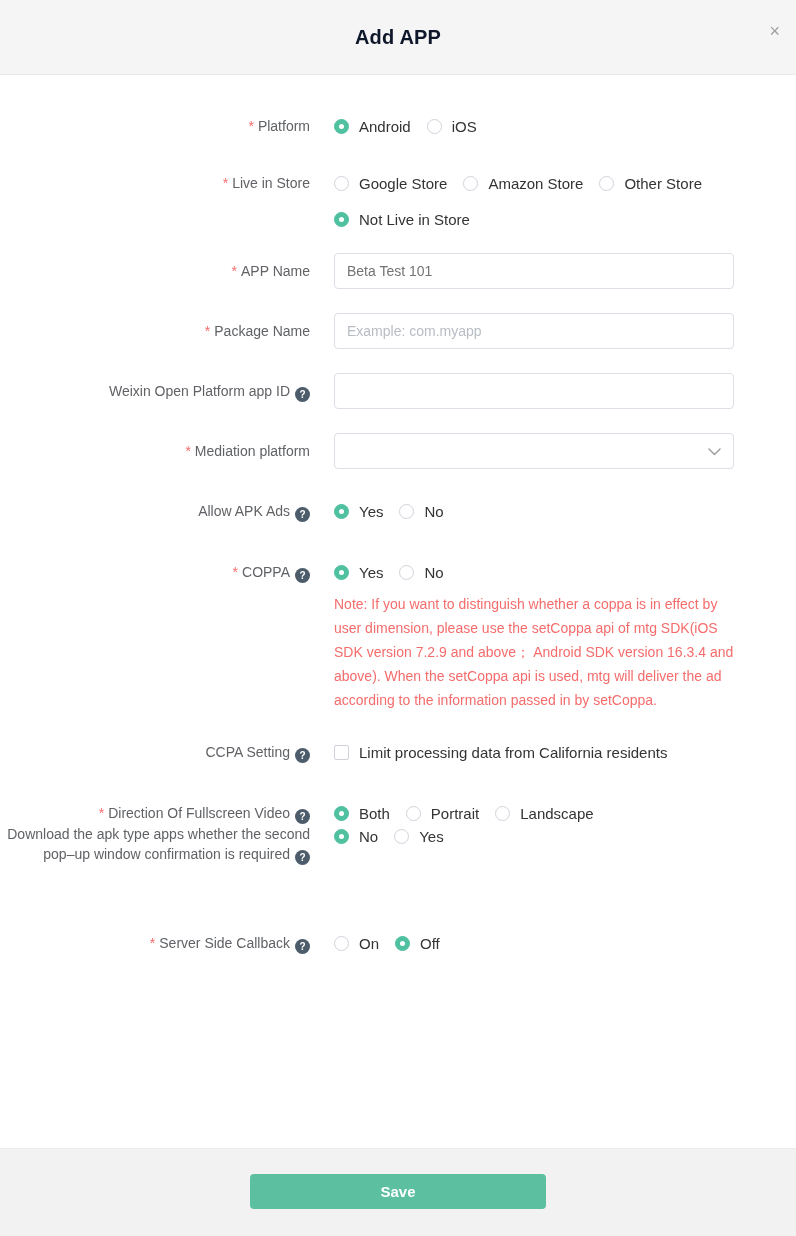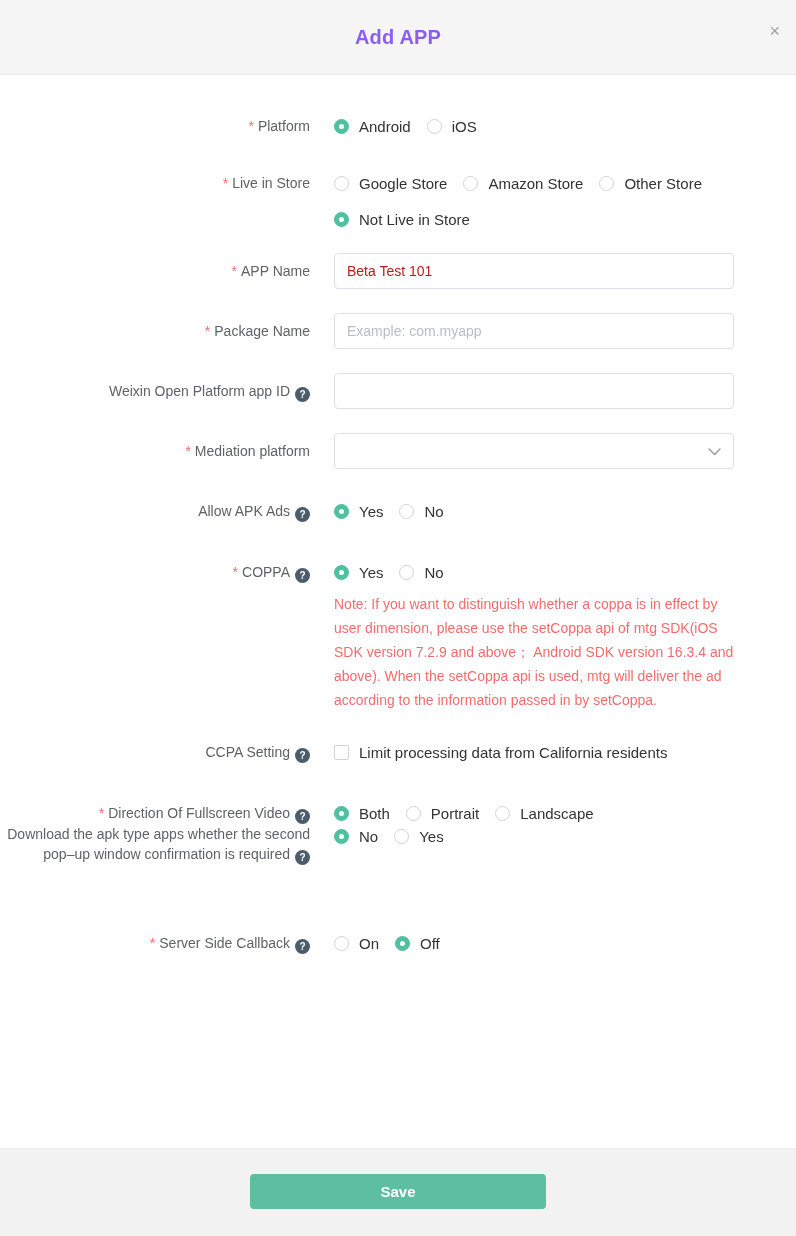--- a/index.html
+++ b/index.html
@@ -9,21 +9,21 @@
     font-family: "Liberation Sans", "DejaVu Sans", sans-serif;
     color: #333;
   }
   .modal { width: 796px; height: 1236px; display: flex; flex-direction: column; background: #fff; }
 
   
   .modal-header {
     height: 75px; flex: 0 0 75px; background: #f5f5f5; border-bottom: 1px solid #e9e9e9;
     position: relative; display: flex; align-items: center; justify-content: center;
   }
-  .modal-title { font-size: 20px; font-weight: bold; color: #8b5cf6; letter-spacing: 0.2px; }
+  .modal-title { font-size: 20px; font-weight: bold; color: #0f172a; letter-spacing: 0.2px; }
   .close { position: absolute; right: 16px; top: 22px; font-size: 18px; color: #a0a0a0; cursor: pointer; line-height: 1; font-weight: normal; }
 
   
   .modal-body { flex: 1 1 auto; background: #fff; padding-top: 41px; overflow: hidden; }
   .frow { display: flex; }
   .flabel { flex: 0 0 310px; text-align: right; font-size: 14px; color: #606266; line-height: 20px; }
   .flabel.pt8 { padding-top: 8px; }
   .fctrl { margin-left: 24px; flex: 1 1 auto; }
   .req { color: #f56c6c; margin-right: 4px; }
   .help {
@@ -55,21 +55,21 @@
   .rb.checked { background: #4fc0a0; border-color: #4fc0a0; }
   .rb.checked::after {
     content: ""; position: absolute; left: 50%; top: 50%;
     width: 5px; height: 5px; margin: -2.5px 0 0 -2.5px; border-radius: 50%; background: #fff;
   }
   .rlabel { font-size: 15px; color: #333; }
 
   
   .tinput, .select {
     width: 400px; height: 36px; border: 1px solid #dcdfe6; border-radius: 4px;
-    font-size: 14px; color: #b91c1c; padding: 0 12px; background: #fff;
+    font-size: 14px; color: #737373; padding: 0 12px; background: #fff;
     font-family: "Liberation Sans", "DejaVu Sans", sans-serif;
   }
   .tinput::placeholder { color: #b8bcc4; opacity: 1; }
   .select { position: relative; cursor: pointer; }
   .select .chev { position: absolute; right: 12px; top: 14px; }
 
   
   .note { width: 400px; font-size: 14px; color: #f56c6c; line-height: 21px; margin-top: 14px; }
   .note-lg { line-height: 24px; margin-top: 10px; }
 

